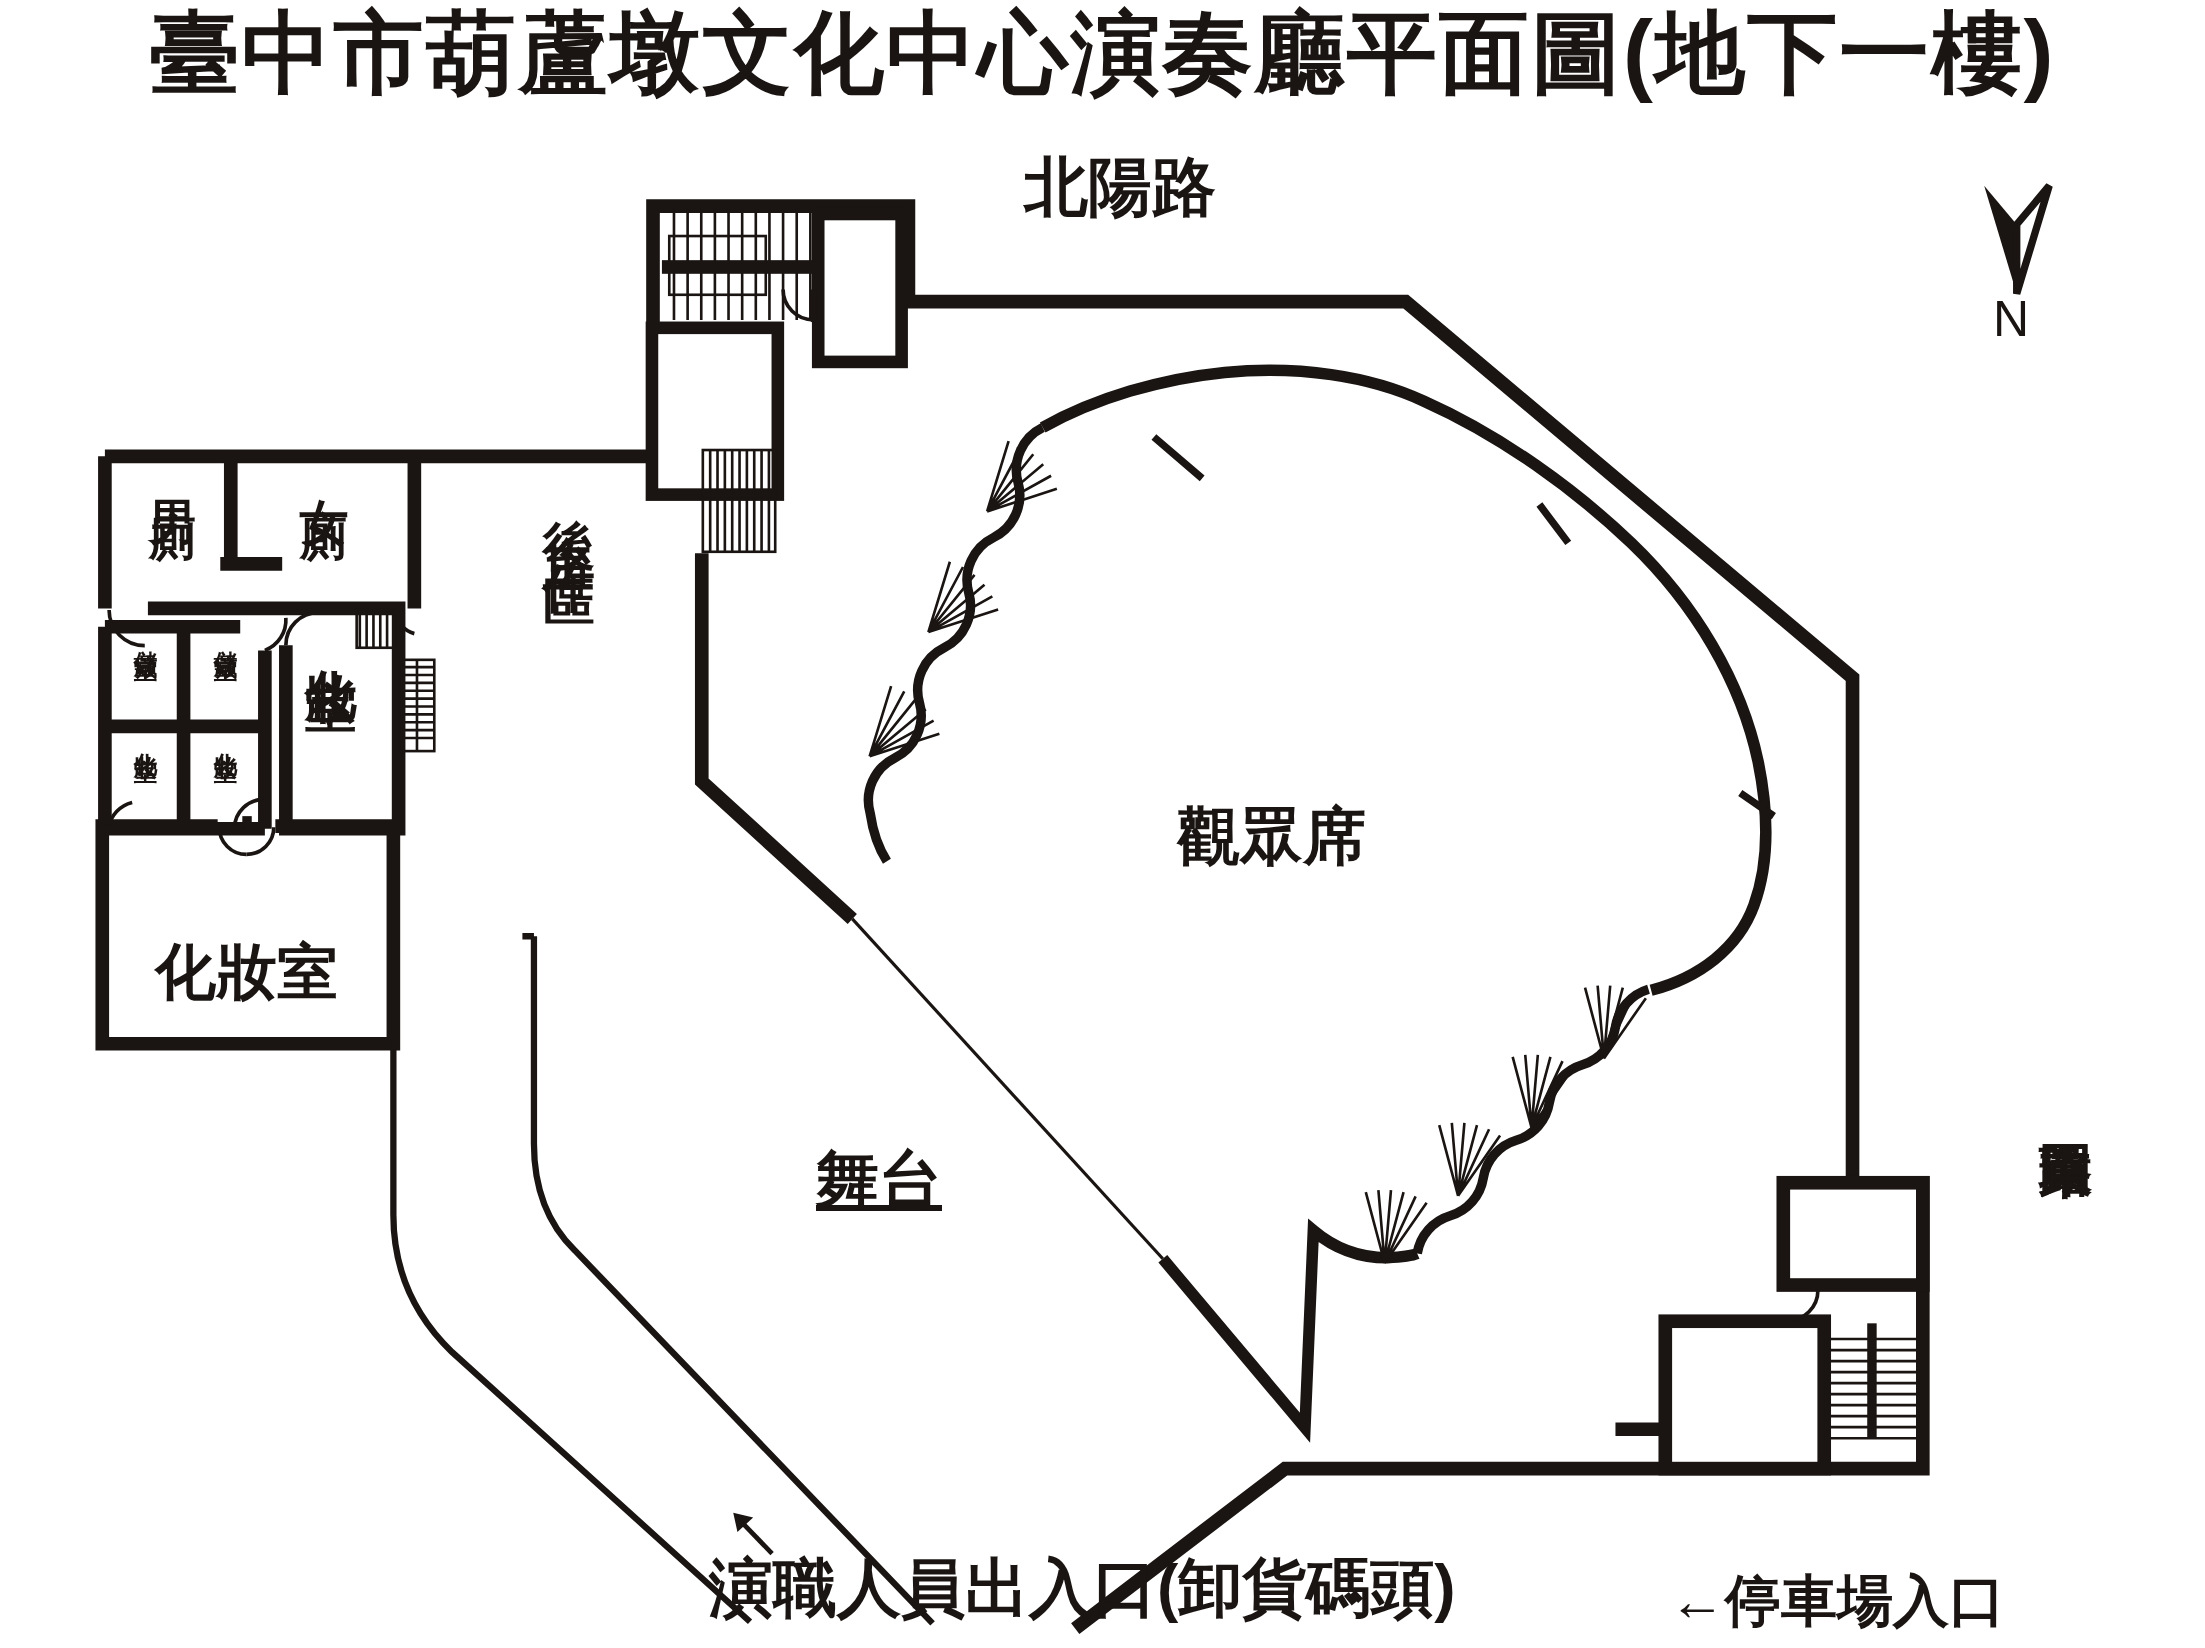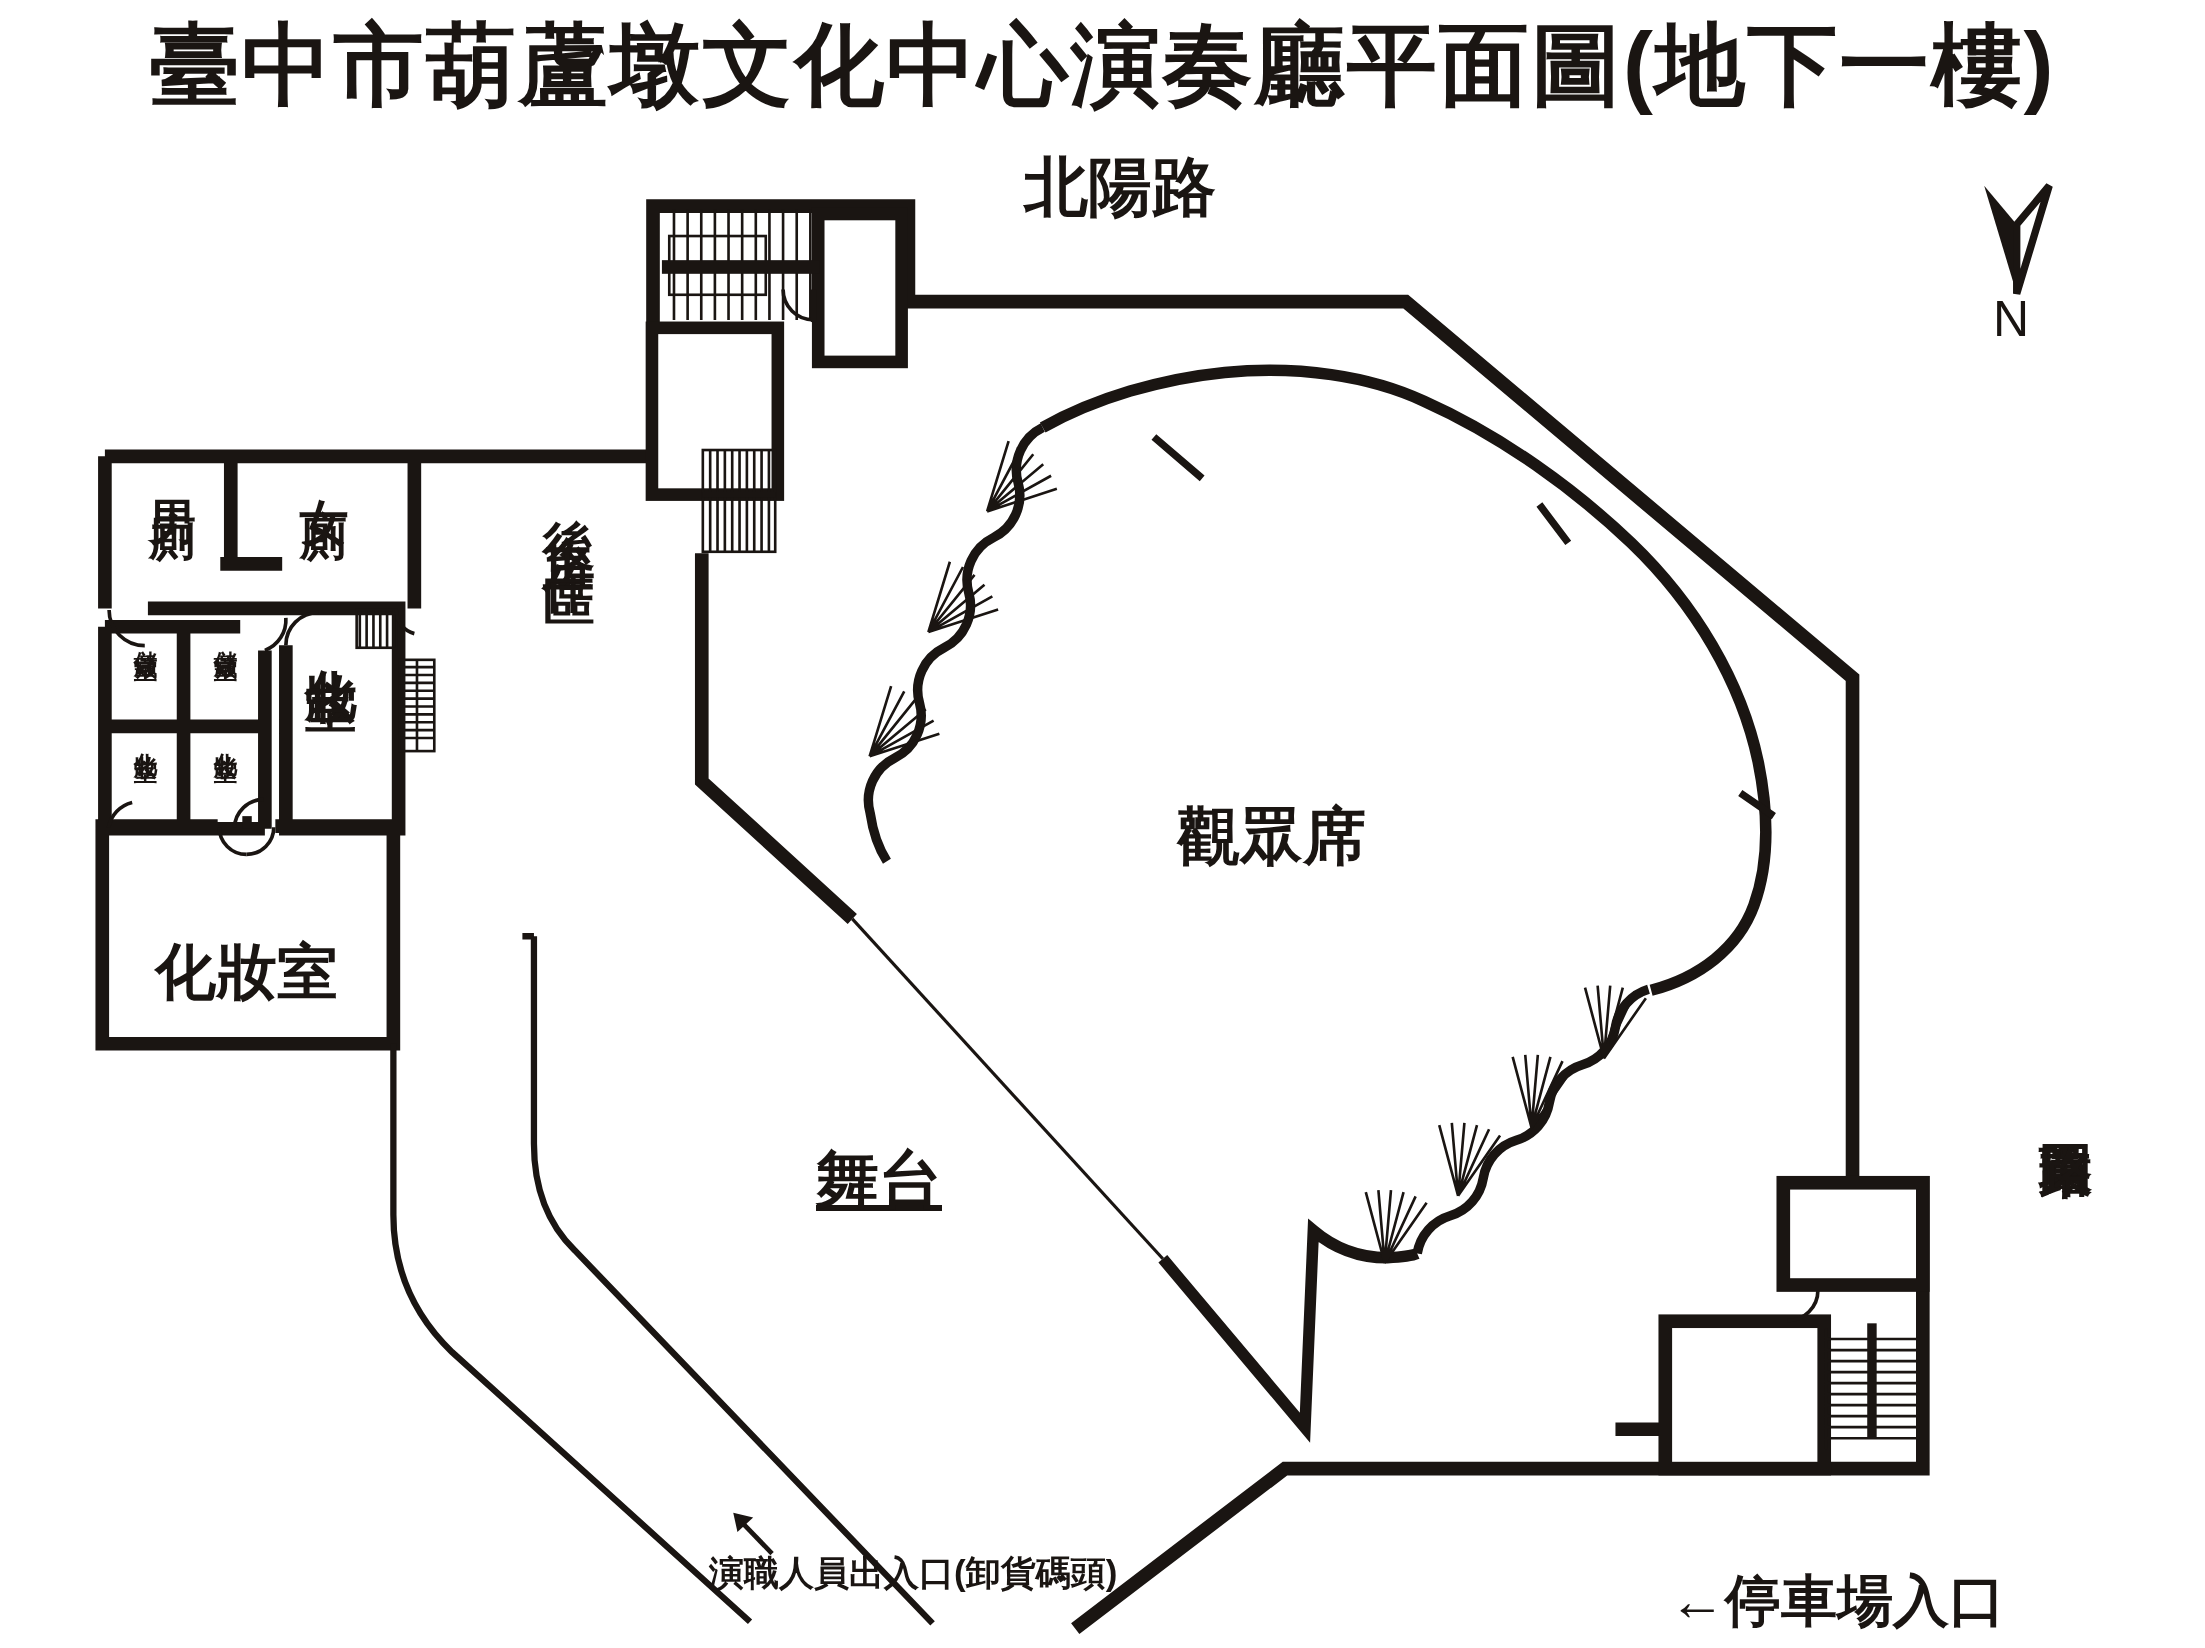--- a/index.html
+++ b/index.html
@@ -1,20 +1,20 @@
 <!DOCTYPE html>
 <html style="font-size:8.4px"><head>
 <meta charset="utf-8">
 <style>
   html,body{margin:0;padding:0;background:#ffffff;}
   #plan{position:relative;width:2205px;height:1648px;background:#ffffff;overflow:hidden;}
   #plan svg{position:absolute;left:0;top:0;}
   .lbl{position:absolute;color:#1a1512;font-family:"Liberation Sans",sans-serif;font-weight:bold;white-space:nowrap;line-height:1.08;}
   .v{writing-mode:vertical-rl;text-orientation:upright;}
-  .title{left:0;width:100%;text-align:center;top:5.2px;font-size:90px;letter-spacing:2.1px;margin-top:12px;}
+  .title{left:0;width:100%;text-align:center;top:5.2px;font-size:90px;letter-spacing:2.1px;}
 </style>
 </head>
 <body>
 
 <div id="plan">
 
   <svg viewBox="0 0 4204 3142" width="2205" height="1648">
     <g stroke="#1a1512" fill="none" stroke-linecap="butt" stroke-linejoin="miter">
 
       <g>
@@ -123,16 +123,16 @@
   <div class="lbl v" style="left:132px;top:734px;font-size:23.6px;letter-spacing:3.1px;">化妝室</div>
   <div class="lbl v" style="left:212px;top:734px;font-size:23.6px;letter-spacing:3.1px;">化妝室</div>
 
   <div class="lbl v" style="left:303px;top:628px;font-size:52px;letter-spacing:4.2px;">化妝室</div>
   <div class="lbl" style="left:155px;top:940px;font-size:61px;">化妝室</div>
 
   <div class="lbl v" style="left:541px;top:478px;font-size:52px;letter-spacing:14.7px;">後台工作區</div>
   <div class="lbl" style="left:1177px;top:802px;font-size:63px;text-align:center;">觀眾席</div>
   <div class="lbl" style="left:816px;top:1145px;font-size:63px;text-decoration:underline;">舞台</div>
 
-  <div class="lbl" style="left:709px;top:1554px;font-size:35px;">演職人員出入口(卸貨碼頭)</div>
+  <div class="lbl" style="left:709px;top:1554px;font-size:64px;">演職人員出入口(卸貨碼頭)</div>
   <div class="lbl" style="left:1669px;top:1563px;font-size:56px;margin-top:8px;">←停車場入口</div>
 </div>
 
 
 </body></html>

